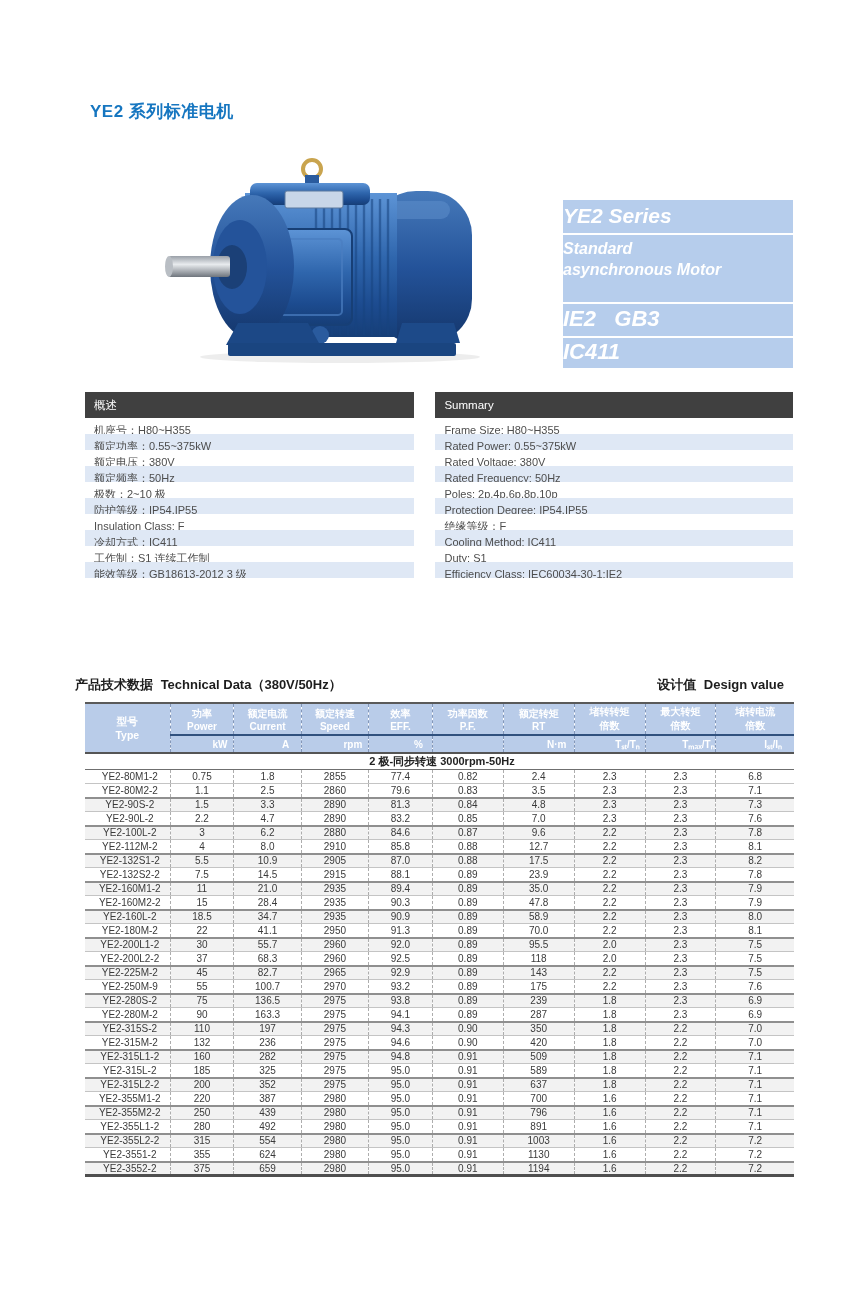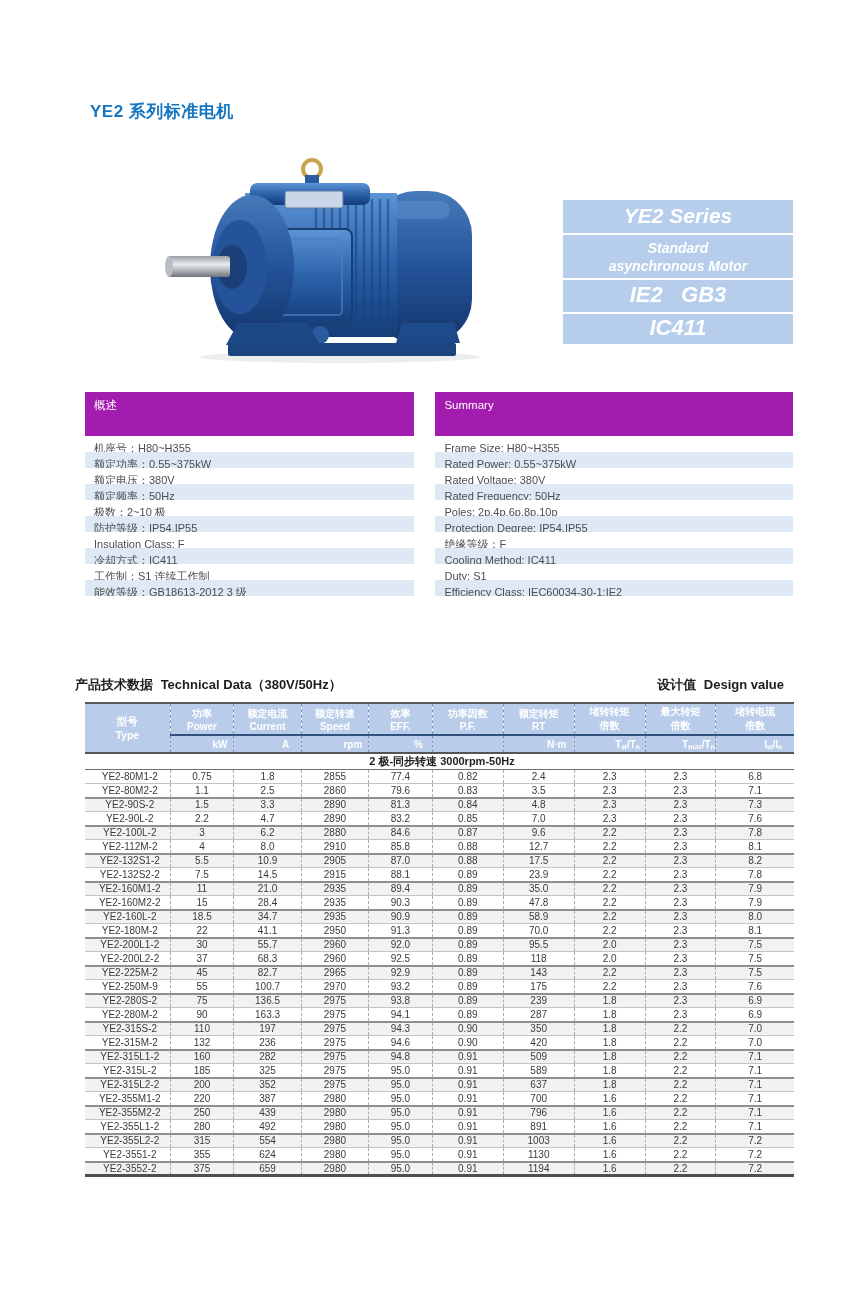--- a/index.html
+++ b/index.html
@@ -6,33 +6,33 @@
   html,body { background:#ffffff; }
   body { font-family: "Liberation Sans", sans-serif; }
   .page { position: relative; width: 850px; height: 1291px; background: #ffffff; overflow: hidden; border-radius: 19px; }
 
   
   .page-title { position:absolute; left:90px; top:100px; font-size:17px; font-weight:bold; color:#1676c0; letter-spacing:0.5px; }
 
   
   .motor-wrap { position:absolute; left:150px; top:153px; width:330px; height:212px; }
   .badge-box { position:absolute; left:563px; top:200px; width:230px; }
-  .badge-row { background:#b6cdec; color:#ffffff; text-align:center; font-style:italic; font-weight:bold;
+  .badge-row { background:#b6cdec; color:#ffffff; text-align:left; font-style:italic; font-weight:bold;
                margin-bottom:2px; white-space:pre-wrap; }
   .badge-row.r0 { font-size:21px; padding:4px 0 5px; }
-  .badge-row.r1 { font-size:14px; line-height:1.3; padding:4px 0 3px; }
+  .badge-row.r1 { font-size:16px; line-height:1.3; padding:4px 0 21px; }
   .badge-row.r2 { font-size:22px; padding:2px 0 4px; }
   .badge-row.r3 { font-size:22px; padding:1px 0 3px; }
 
   
   .summary { position:absolute; left:85px; top:392px; width:708px; display:grid;
              grid-template-columns:46.5% 50.5%; column-gap:3%; }
   .sum-cell { height:16px; line-height:24px; font-size:11px; color:#4d4d4d; padding-left:9px;
               white-space:nowrap; overflow:hidden; }
-  .sum-head { background:#a21caf; color:#ffffff; height:44px; line-height:26px; font-size:11.5px; }
+  .sum-head { background:#404040; color:#ffffff; height:26px; line-height:26px; font-size:11.5px; }
   .sum-cell.tint { background:#dfe8f5; }
 
   
   .tech-titlebar { position:absolute; left:75px; top:676px; width:709px; display:flex;
                    justify-content:space-between; align-items:center; }
   .tech-title-left, .tech-title-right { font-size:13px; color:#1d1d1d; }
   .tech-title-left .cn, .tech-title-right .cn { font-weight:600; margin-right:4px; }
   .tech-title-left .en, .tech-title-right .en { font-weight:bold; }
 
   table.tech { position:absolute; left:85px; top:702px; width:709px; border-collapse:collapse;

